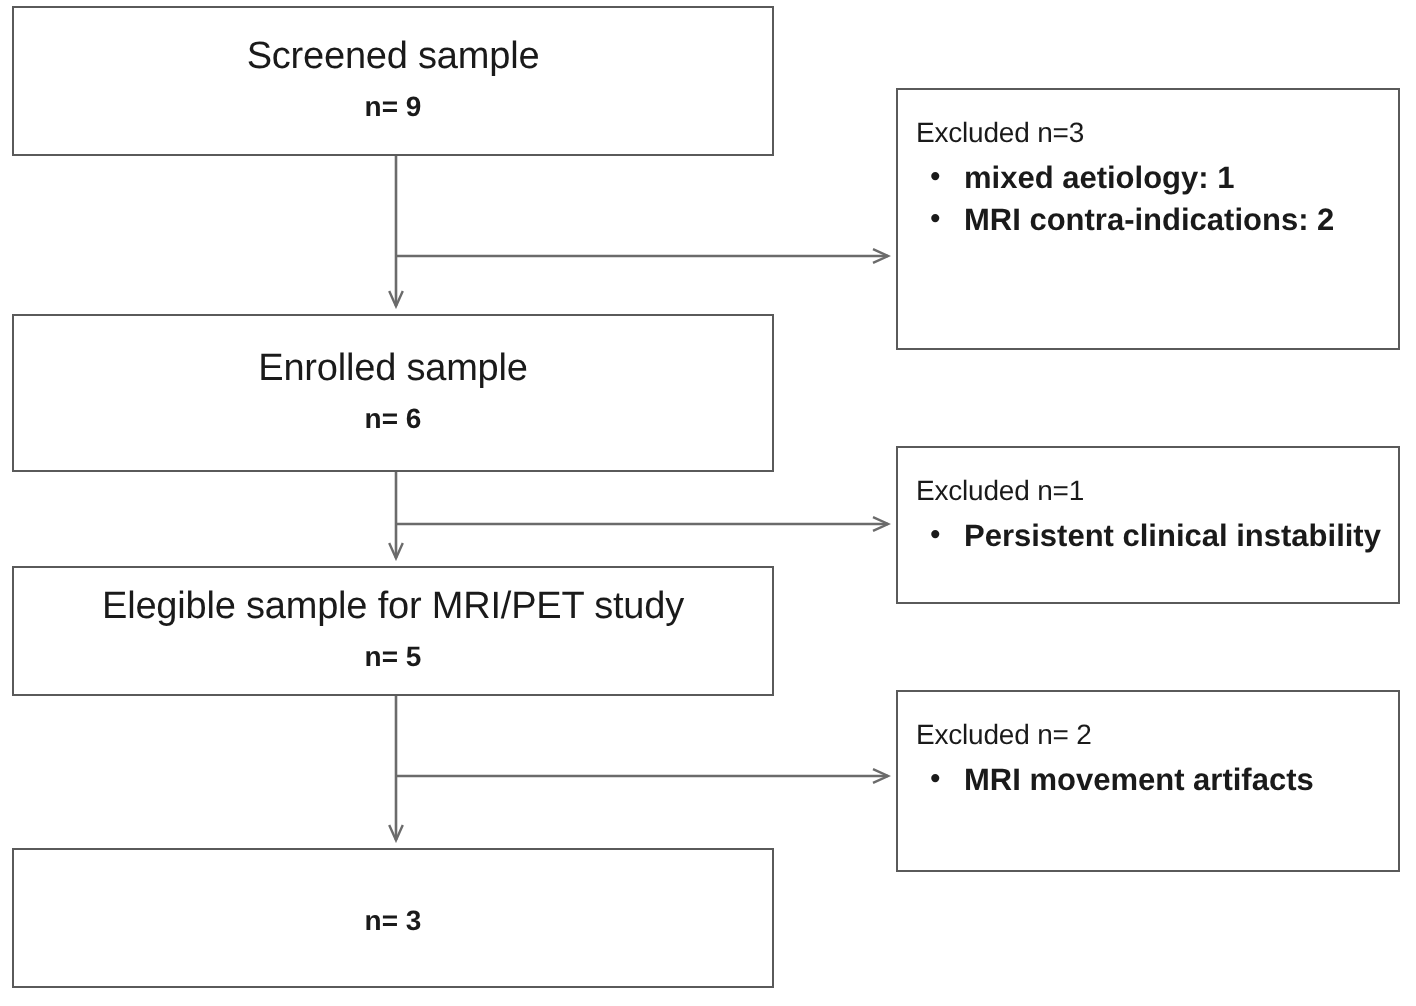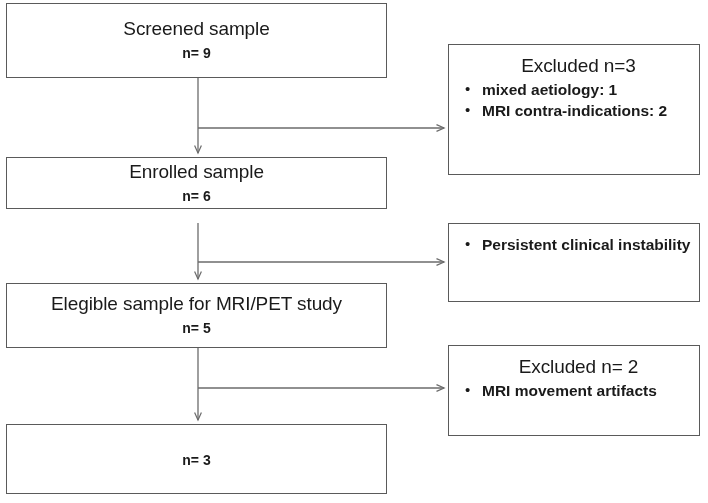--- a/index.html
+++ b/index.html
@@ -43,25 +43,24 @@
     font-size: 14px;
     line-height: 22px;
     font-weight: bold;
     margin-top: 2px;
   }
 
   .excl-node {
     padding: 9px 0 0 9px;
   }
   .excl-title {
-    font-size: 19px;
+    font-size: 14px;
     line-height: 24px;
     letter-spacing: -0.1px;
     white-space: nowrap;
-    text-align: center;
   }
   .excl-list {
     list-style: none;
     margin: 1px 0 0 0;
     padding: 0;
   }
   .excl-list li {
     font-size: 15.5px;
     line-height: 21px;
     font-weight: 600;
@@ -121,21 +120,21 @@
     <g>
       <path d="M198,388 L444,388" fill="none" stroke="#6b6b6b" stroke-width="1.3" marker-end="url(#arrowOpen)"></path>
     </g>
   </svg>
 
   <div class="node main-node" style="left:6px; top:3px; width:381px; height:75px;">
     <div class="main-title">Screened sample</div>
     <div class="main-count">n= 9</div>
   </div>
 
-  <div class="node main-node" style="left:6px; top:157px; width:381px; height:52px;">
+  <div class="node main-node" style="left:6px; top:157px; width:381px; height:79px;">
     <div class="main-title">Enrolled sample</div>
     <div class="main-count">n= 6</div>
   </div>
 
   <div class="node main-node" style="left:6px; top:283px; width:381px; height:65px;align-items:center;">
     <div class="main-title">Elegible sample for MRI/PET study</div>
     <div class="main-count">n= 5</div>
   </div>
 
   <div class="node main-node" style="left:6px; top:424px; width:381px; height:70px;">
@@ -144,20 +143,21 @@
 
   <div class="node excl-node" style="left:448px; top:44px; width:252px; height:131px;">
     <div class="excl-title">Excluded n=3</div>
     <ul class="excl-list">
       <li>mixed aetiology: 1</li>
       <li>MRI contra-indications: 2</li>
     </ul>
   </div>
 
   <div class="node excl-node" style="left:448px; top:223px; width:252px; height:79px;">
+    <div class="excl-title">Excluded n=1</div>
     <ul class="excl-list">
       <li>Persistent clinical instability</li>
     </ul>
   </div>
 
   <div class="node excl-node" style="left:448px; top:345px; width:252px; height:91px;">
     <div class="excl-title">Excluded n= 2</div>
     <ul class="excl-list">
       <li>MRI movement artifacts</li>
     </ul>

